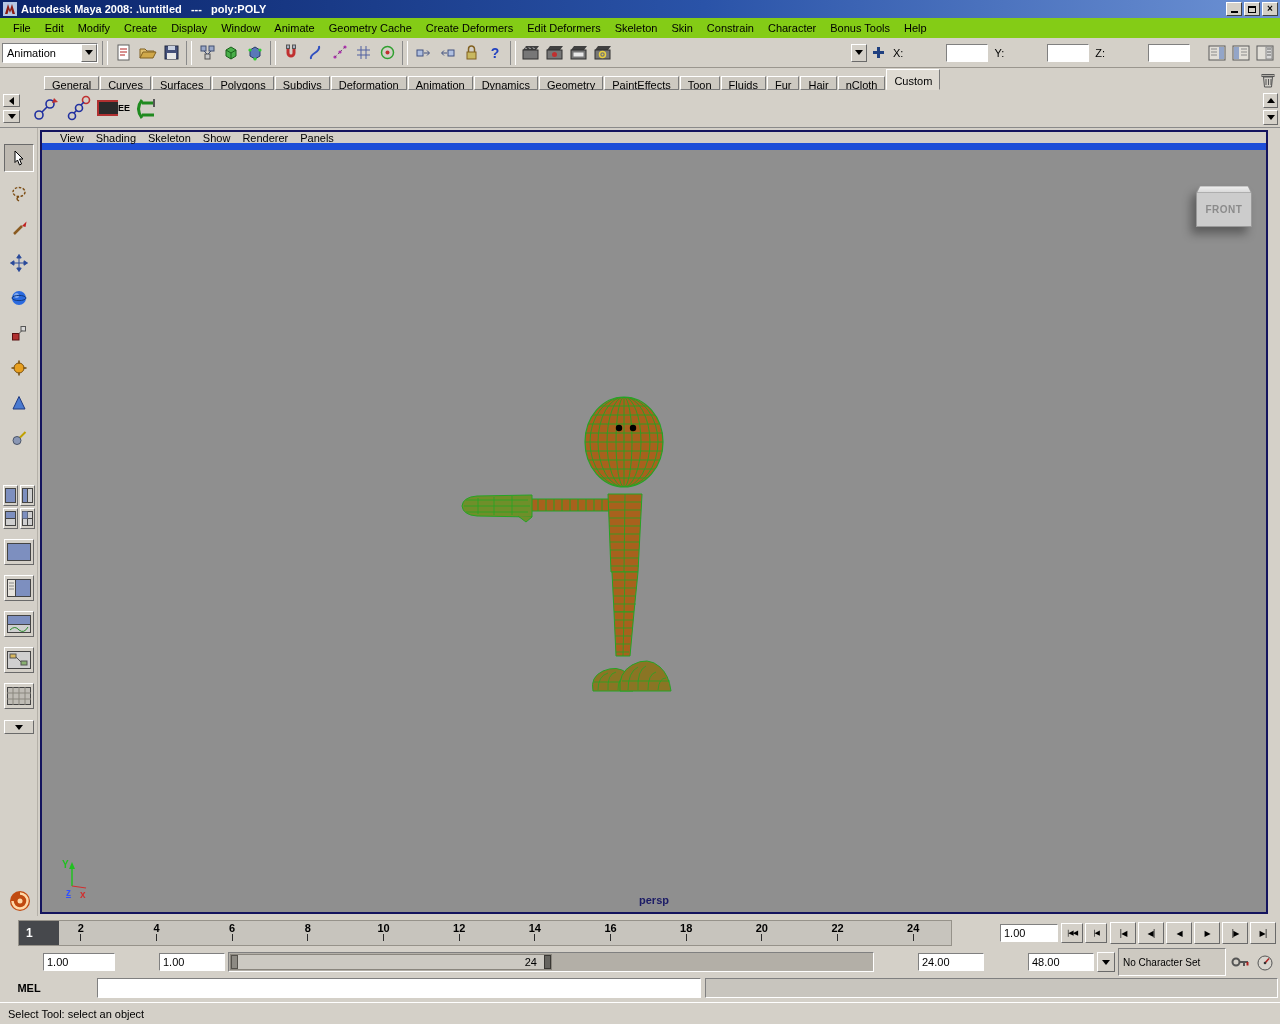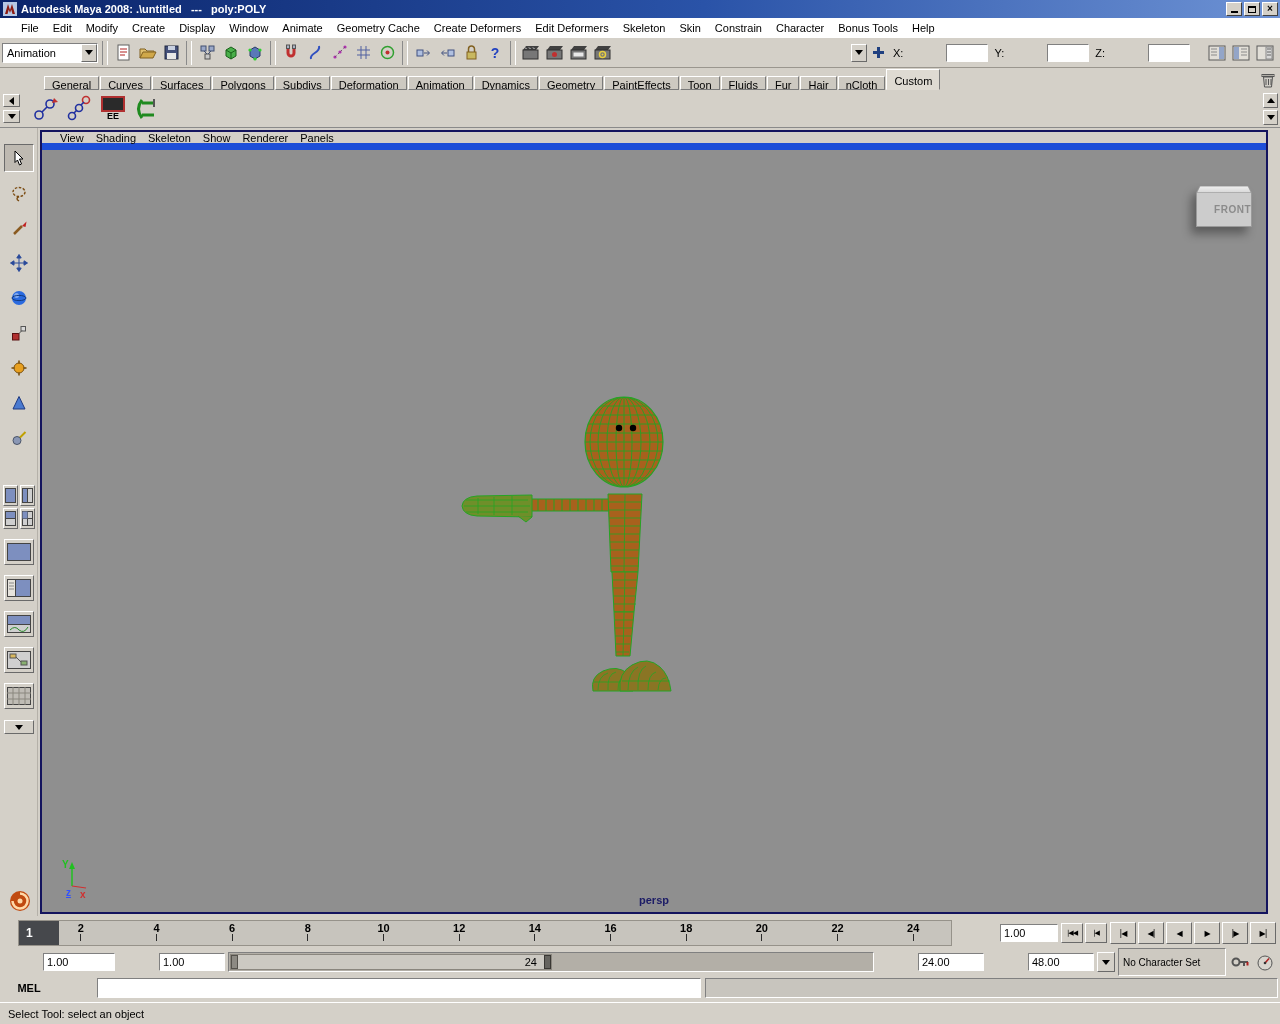--- a/index.html
+++ b/index.html
@@ -10,21 +10,21 @@
   
   .titlebar{top:0;height:18px;background:linear-gradient(90deg,#0a246a,#2a53a8 55%,#6d92d4);display:flex;align-items:center;padding:0 2px;}
   .app-icon{width:14px;height:14px;margin-left:1px;flex:0 0 auto;}
   .title-text{color:#fff;font-weight:bold;font-size:11px;margin-left:4px;flex:1;white-space:pre;overflow:hidden;}
   .winbtn{width:16px;height:14px;background:#d4d0c8;border:1px solid;border-color:#fff #404040 #404040 #fff;margin-left:2px;display:flex;align-items:flex-end;justify-content:center;font-size:10px;line-height:11px;font-weight:bold;padding:0;cursor:default;}
   .glyph-min{display:block;width:7px;height:2px;background:#000;margin:0 auto 2px;}
   .glyph-restore{display:block;width:8px;height:7px;border:1px solid #000;border-top-width:2px;margin-bottom:2px;}
   .close-x{line-height:12px;}
 
   
-  .menubar{top:18px;height:20px;display:flex;align-items:center;padding-left:14px;background:#ffffff;}
+  .menubar{top:18px;height:20px;display:flex;align-items:center;padding-left:6px;background:#84cc16;}
   .menubar span{padding:3px 7px;cursor:default;}
 
   
   .statusline{top:38px;height:30px;display:flex;align-items:center;gap:2px;padding:0 4px 0 2px;border-bottom:1px solid #9a968e;}
   .menuset{width:96px;height:20px;display:flex;border:1px solid;border-color:#808080 #fff #fff #808080;background:#fff;}
   .menuset-text{flex:1;padding:3px 4px 0;}
   .dd-btn{width:16px;height:100%;background:#d4d0c8;border:1px solid;border-color:#fff #6a6a6a #6a6a6a #fff;display:flex;align-items:center;justify-content:center;}
   .tri-down{width:0;height:0;border-left:4px solid transparent;border-right:4px solid transparent;border-top:5px solid #000;}
   .tri-up{width:0;height:0;border-left:4px solid transparent;border-right:4px solid transparent;border-bottom:5px solid #000;}
   .tri-left{width:0;height:0;border-top:4px solid transparent;border-bottom:4px solid transparent;border-right:5px solid #000;}
@@ -41,21 +41,21 @@
   .mini-plus::after{left:0;top:4px;width:11px;height:3px;}
 
   
   .shelftabs{top:68px;height:22px;display:flex;align-items:flex-end;padding-left:44px;gap:1px;background:#d4d0c8;}
   .shelf-tab{height:14px;padding:2px 7px 0;background:#cdc9c1;border:1px solid;border-color:#fff #7a7a7a #7a7a7a #fff;font-size:11px;cursor:default;}
   .shelf-tab.active{background:#dedad2;height:21px;border-bottom-color:#dedad2;}
   .trash-slot{margin-left:auto;margin-right:2px;align-self:center;}
   .shelfbody{top:90px;height:38px;display:flex;align-items:center;padding-left:3px;border-bottom:1px solid #8a8a8a;background:#d4d0c8;}
   .shelf-nav{display:flex;flex-direction:column;gap:3px;margin-right:8px;}
   .shelf-nav button{width:17px;height:13px;background:#d4d0c8;border:1px solid;border-color:#fff #6a6a6a #6a6a6a #fff;display:flex;align-items:center;justify-content:center;padding:0;}
-  .shelf-item{width:34px;height:34px;display:flex;flex-direction:column;align-items:center;justify-content:center;cursor:default;}
+  .shelf-item{width:34px;height:34px;display:flex;flex-direction:row;align-items:center;justify-content:center;cursor:default;}
   .ee-label{font-size:9px;font-weight:bold;margin-top:-2px;}
   .shelf-scroll{margin-left:auto;margin-right:2px;display:flex;flex-direction:column;gap:2px;}
   .shelf-scroll button{width:15px;height:15px;background:#d4d0c8;border:1px solid;border-color:#fff #6a6a6a #6a6a6a #fff;display:flex;align-items:center;justify-content:center;padding:0;}
 
   
   .toolbox{position:absolute;left:0;top:128px;width:38px;bottom:108px;background:#d4d0c8;display:flex;flex-direction:column;align-items:center;padding-top:16px;gap:7px;border-right:1px solid #b5b1a9;}
   .tool-btn{width:30px;height:28px;display:flex;align-items:center;justify-content:center;background:transparent;border:1px solid transparent;padding:0;cursor:default;}
   .tool-btn.active{background:#beb9b1;border-color:#6a6a6a #fff #fff #6a6a6a;}
   .lay-pairs{display:grid;grid-template-columns:15px 15px;gap:2px;margin-top:26px;}
   .lay-sm{width:15px;height:21px;background:#d4d0c8;border:1px solid;border-color:#fff #6a6a6a #6a6a6a #fff;display:flex;align-items:center;justify-content:center;padding:0;}
@@ -64,21 +64,21 @@
   .swirl-slot{margin-top:auto;margin-bottom:4px;}
 
   
   .viewport-frame{position:absolute;left:40px;top:130px;width:1228px;height:784px;border:2px solid #14145e;background:#8f8f8f;}
   .panel-menubar{height:18px;background:#d4d0c8;display:flex;align-items:center;padding-left:12px;border-bottom:7px solid #1d4ed8;}
   .panel-menubar span{padding:2px 6px;cursor:default;}
   .canvas{position:absolute;left:0;top:18px;right:0;bottom:0;background:#8f8f8f;overflow:hidden;}
   .vp-svg{position:absolute;left:0;top:0;width:100%;height:100%;}
   .viewcube{position:absolute;right:14px;top:30px;width:56px;height:48px;filter:drop-shadow(-5px 7px 5px rgba(0,0,0,0.35));}
   .vc-top{height:13px;background:linear-gradient(#f0f0f0,#d8d8d8);border:1px solid #9a9a9a;transform:perspective(70px) rotateX(52deg);transform-origin:bottom;}
-  .vc-front{height:34px;background:#cccccc;border:1px solid #9a9a9a;border-top:none;display:flex;align-items:center;justify-content:flex-end;font-size:10px;font-weight:bold;color:#8b8b8b;letter-spacing:0.5px;}
+  .vc-front{height:34px;background:#cccccc;border:1px solid #9a9a9a;border-top:none;display:flex;align-items:center;justify-content:center;font-size:10px;font-weight:bold;color:#8b8b8b;letter-spacing:0.5px;}
   .persp-label{position:absolute;left:50%;bottom:6px;transform:translateX(-50%);color:#1c1c66;font-weight:bold;font-size:11px;}
   .axis-gizmo{position:absolute;left:18px;bottom:14px;}
 
   
   .timeslider{top:918px;height:30px;display:flex;align-items:stretch;background:#d4d0c8;padding:2px 4px 2px 18px;gap:3px;}
   .ruler{position:relative;flex:1;background:#c7c4bd;border:1px solid #96928a;margin-right:4px;}
   .frame-block{position:absolute;left:0;top:0;bottom:0;width:40px;background:#46484c;color:#fff;font-weight:bold;display:flex;align-items:center;padding-left:7px;font-size:12px;}
   .ticks{position:absolute;left:24px;right:0;top:0;bottom:0;display:flex;}
   .tick-cell{flex:1;display:flex;flex-direction:column;align-items:center;padding-top:1px;}
   .tick-num{font-weight:bold;font-size:11px;line-height:12px;}

